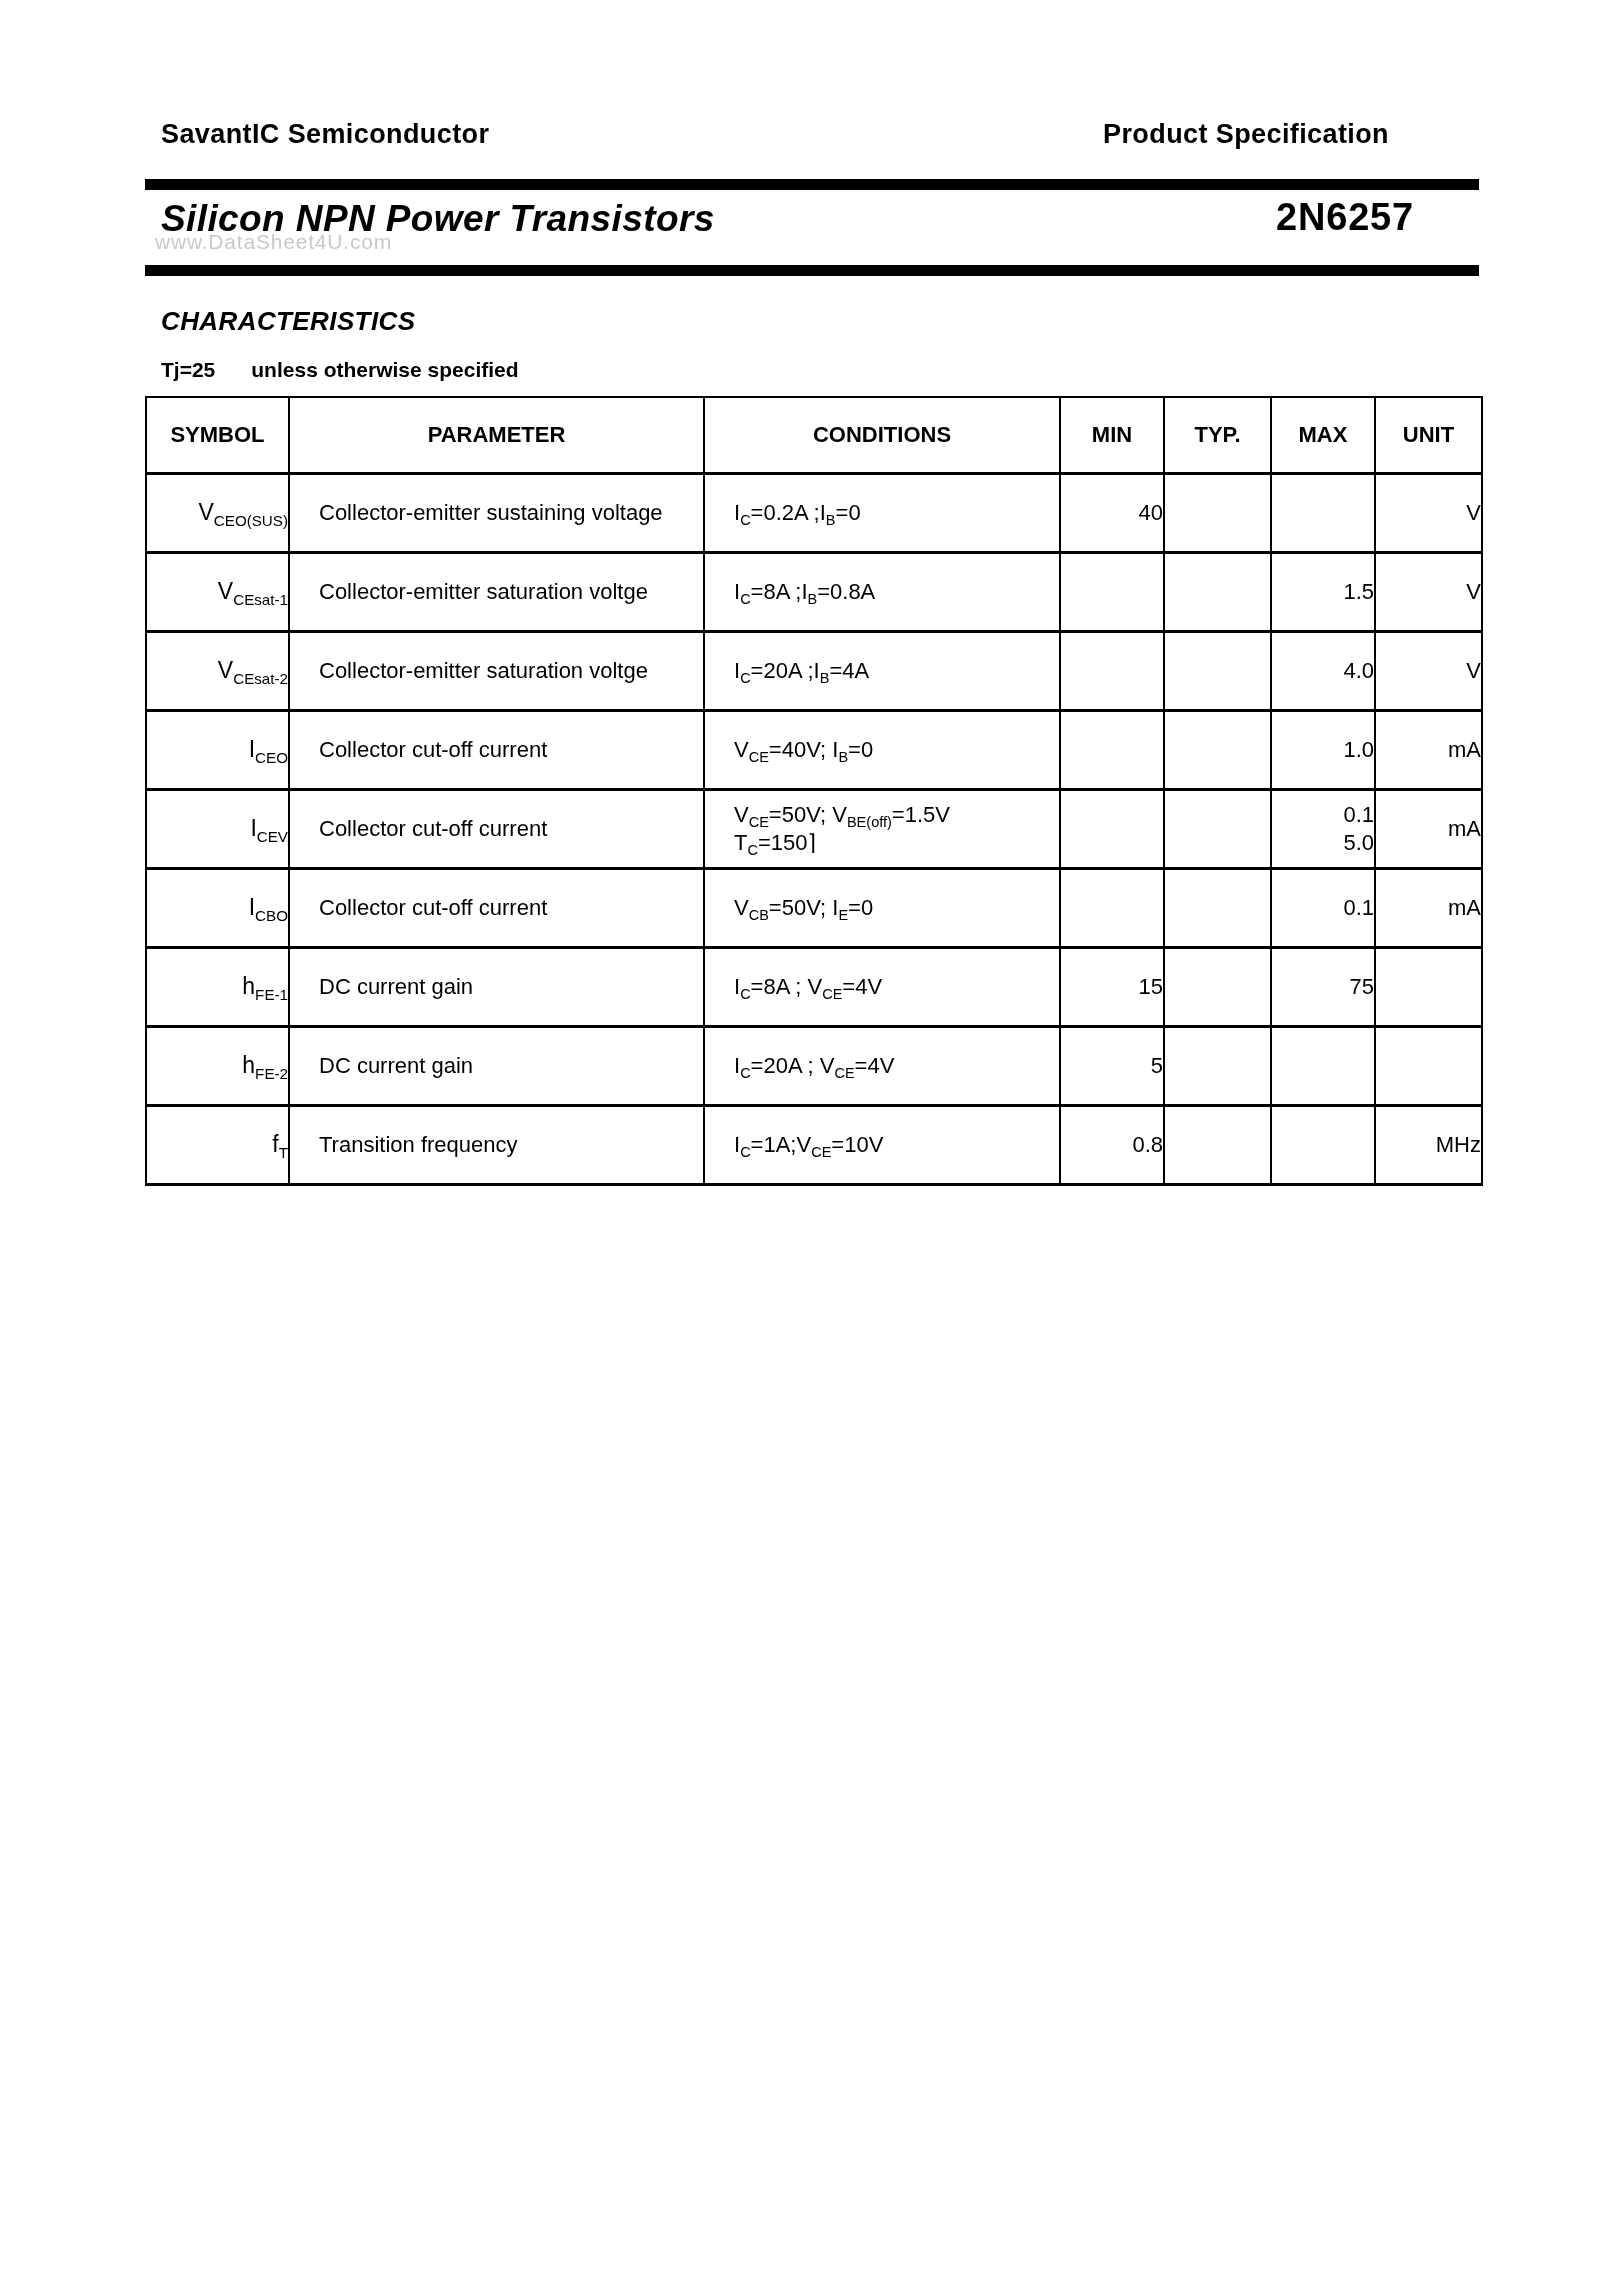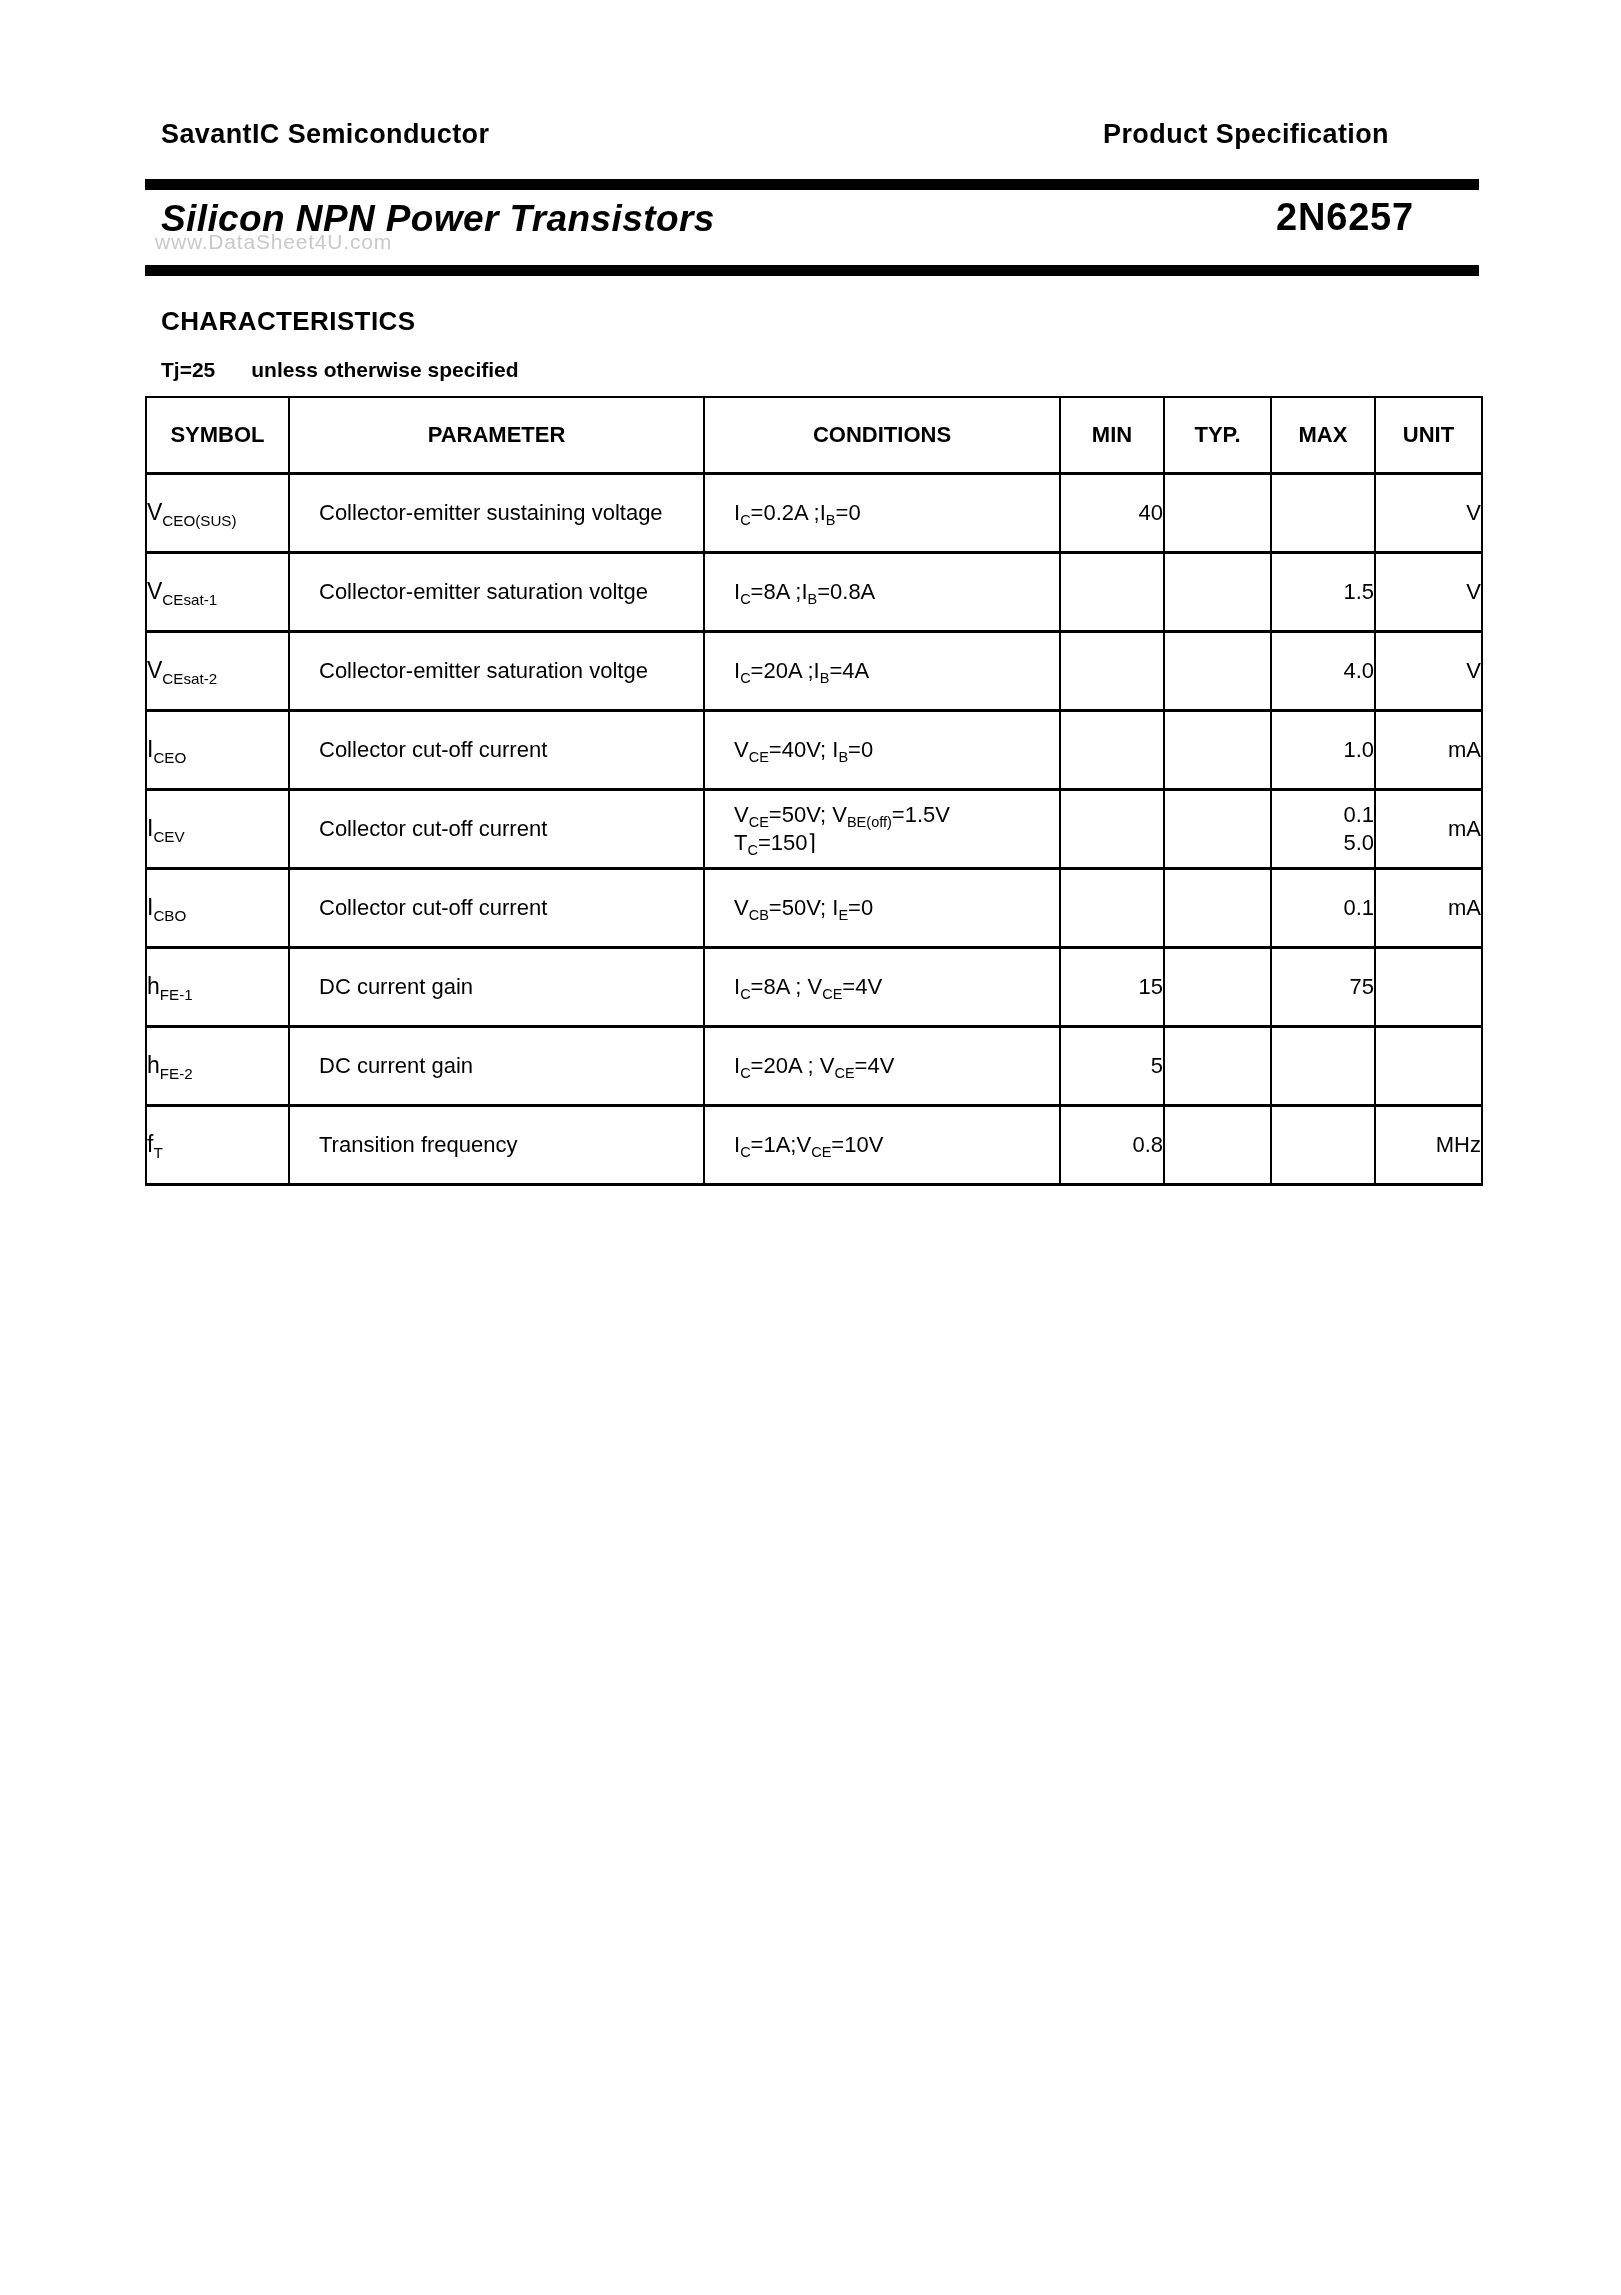--- a/index.html
+++ b/index.html
@@ -40,21 +40,21 @@
     font-size:21px; color:#c9c9c9; letter-spacing:0.8px;
   }
   .wm-bottom {
     position:absolute; top:2185px; right:90px;
     font-size:23.6px; font-weight:bold; color:#7e7e7e; letter-spacing:0.8px;
   }
 
   
   .section-heading {
     position:absolute; left:161px; top:306px;
-    font-size:26px; font-weight:bold; letter-spacing:0.4px;
+    font-size:26px; font-weight:bold; letter-spacing:0.4px;font-style:italic;
   }
   .tj-line {
     position:absolute; left:161px; top:358px;
     font-size:21px; font-weight:bold;
   }
   .tj-line .note { margin-left:36px; }
 
   
   table.spec {
     position:absolute; left:145px; top:396px;
@@ -75,21 +75,21 @@
     border-bottom:3.9px solid #000;
     height:76px;
     font-weight:bold;
     text-align:center;
   }
   table.spec tbody td {
     border-top:3.9px solid #000;
     border-bottom:3.9px solid #000;
     height:79px;
   }
-  td.c-symbol { text-align:left; font-size:23px; }
+  td.c-symbol { text-align:right; font-size:23px; }
   td.c-parameter, td.c-conditions { text-align:left; padding-left:29px; padding-right:6.3px; }
   td.c-min, td.c-typ, td.c-max, td.c-unit { text-align:right;margin-left:44px; }
   sub { font-size:66%; line-height:0; }
 
   
   .page-number {
     position:absolute; left:0; top:2129px; width:100%;
     text-align:center;
     font-family:"Liberation Serif", serif;
     font-size:24px;

